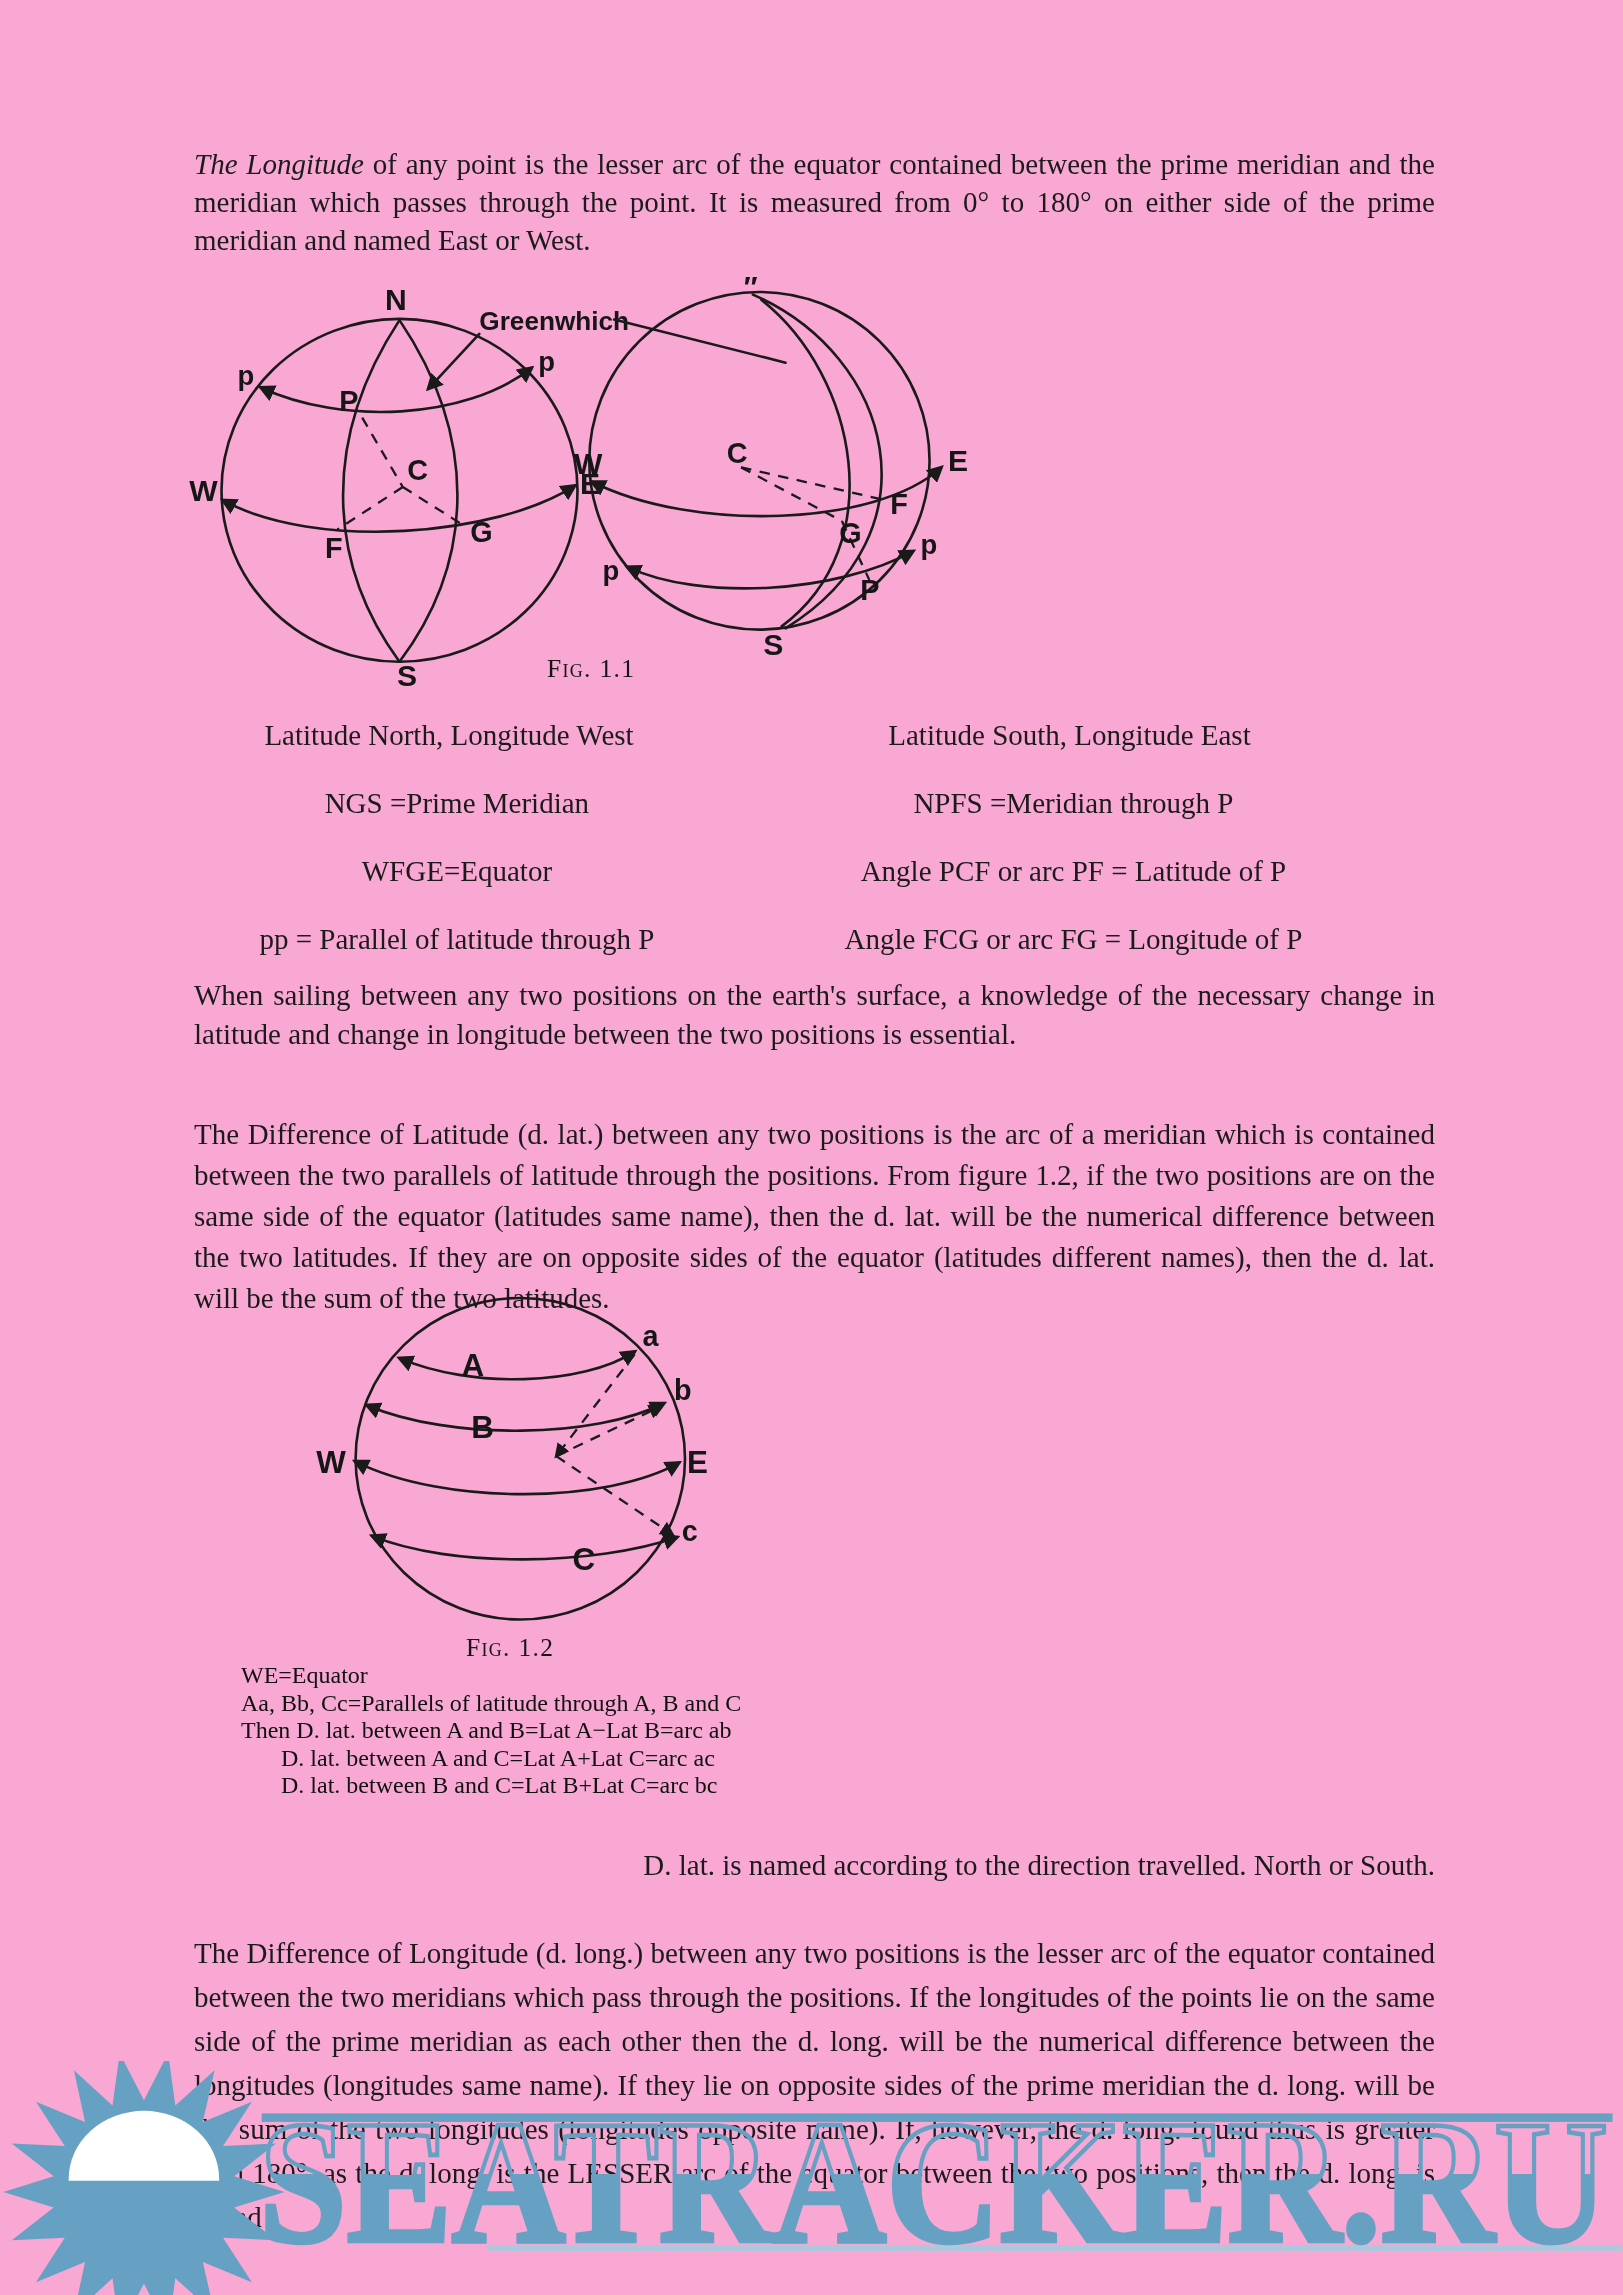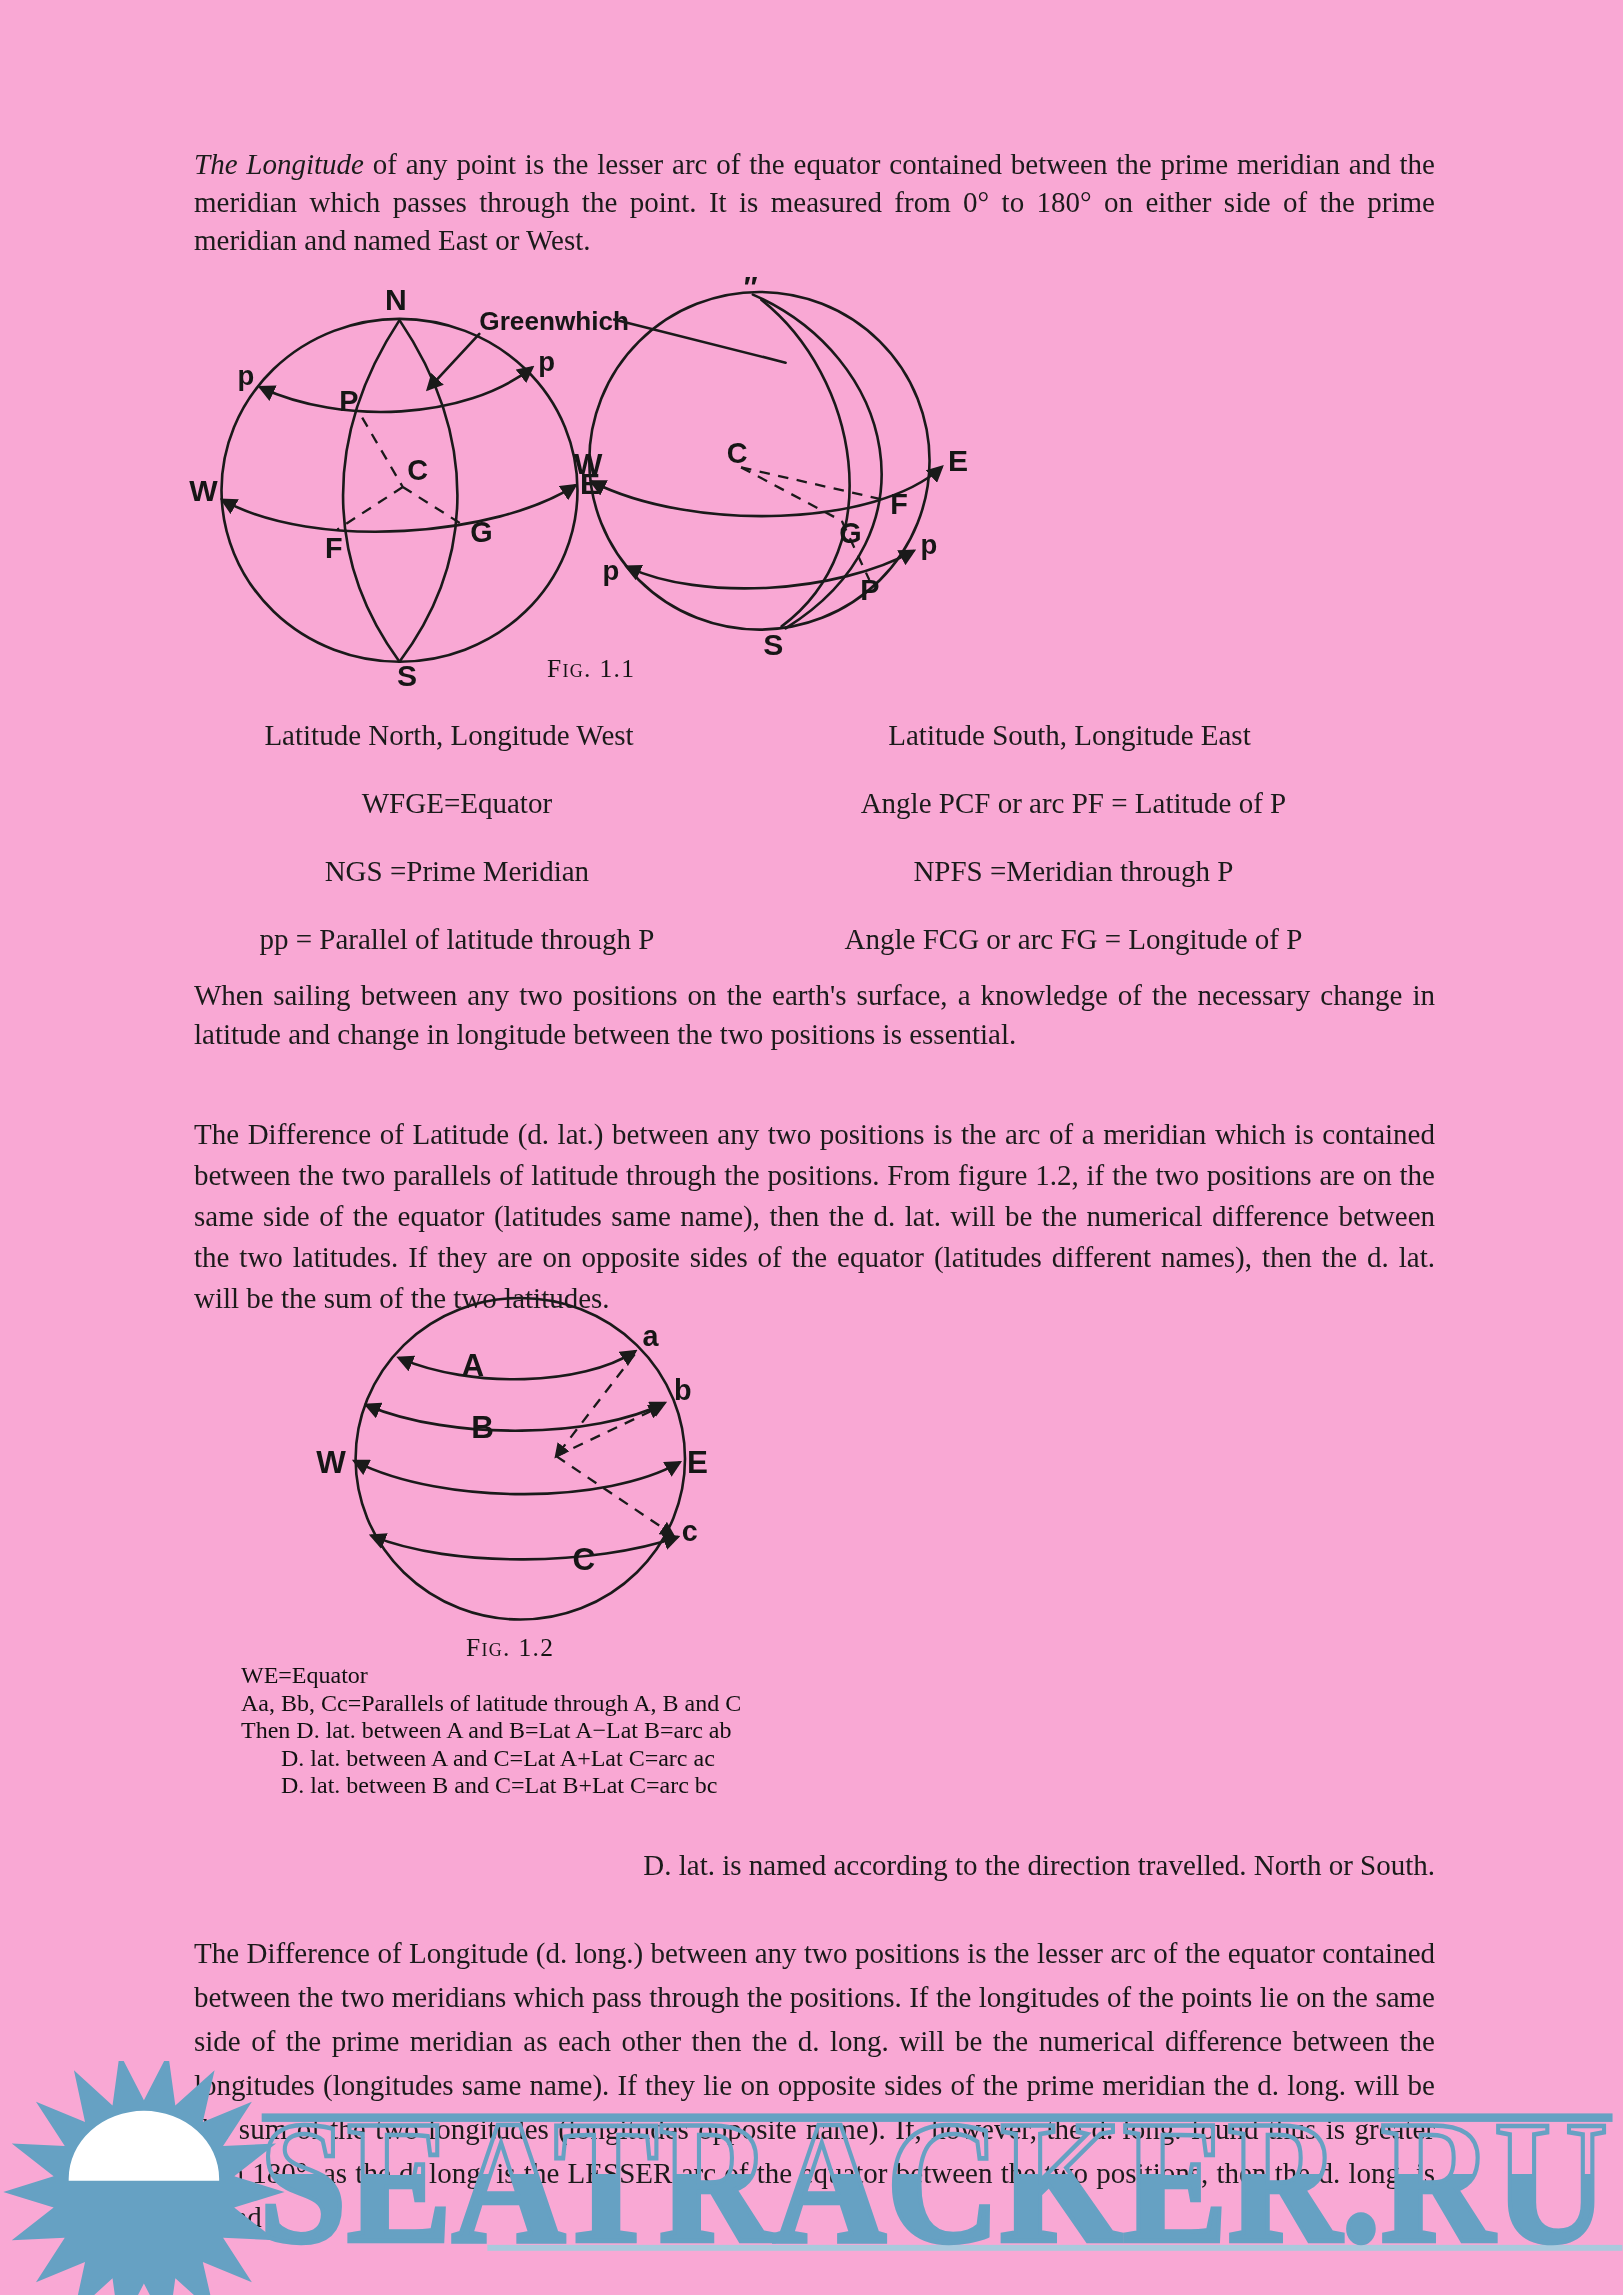--- a/index.html
+++ b/index.html
@@ -135,26 +135,26 @@
     </g>
   </svg>
   <div class="caption cap11">Fig. 1.1</div>
 
   <div class="defs">
     <div class="defrow">
       <div class="c1">Latitude North, Longitude West</div>
       <div class="c2">Latitude South, Longitude East</div>
     </div>
     <div class="defrow sub">
+      <div class="c1">NGS =Prime Meridian</div>
+      <div class="c2">NPFS =Meridian through P</div>
+    </div>
+    <div class="defrow sub">
       <div class="c1">WFGE=Equator</div>
       <div class="c2">Angle PCF or arc PF = Latitude of P</div>
-    </div>
-    <div class="defrow sub">
-      <div class="c1">NGS =Prime Meridian</div>
-      <div class="c2">NPFS =Meridian through P</div>
     </div>
     <div class="defrow sub">
       <div class="c1">pp = Parallel of latitude through P</div>
       <div class="c2">Angle FCG or arc FG = Longitude of P</div>
     </div>
   </div>
 
   <p class="body p2">When sailing between any two positions on the earth's surface, a knowledge of the necessary change in latitude and change in longitude between the two positions is essential.</p>
   <p class="body p3">The Difference of Latitude (d. lat.) between any two positions is the arc of a meridian which is contained between the two parallels of latitude through the positions. From figure 1.2, if the two positions are on the same side of the equator (latitudes same name), then the d. lat. will be the numerical difference between the two latitudes. If they are on opposite sides of the equator (latitudes different names), then the d. lat. will be the sum of the two latitudes.</p>
 

